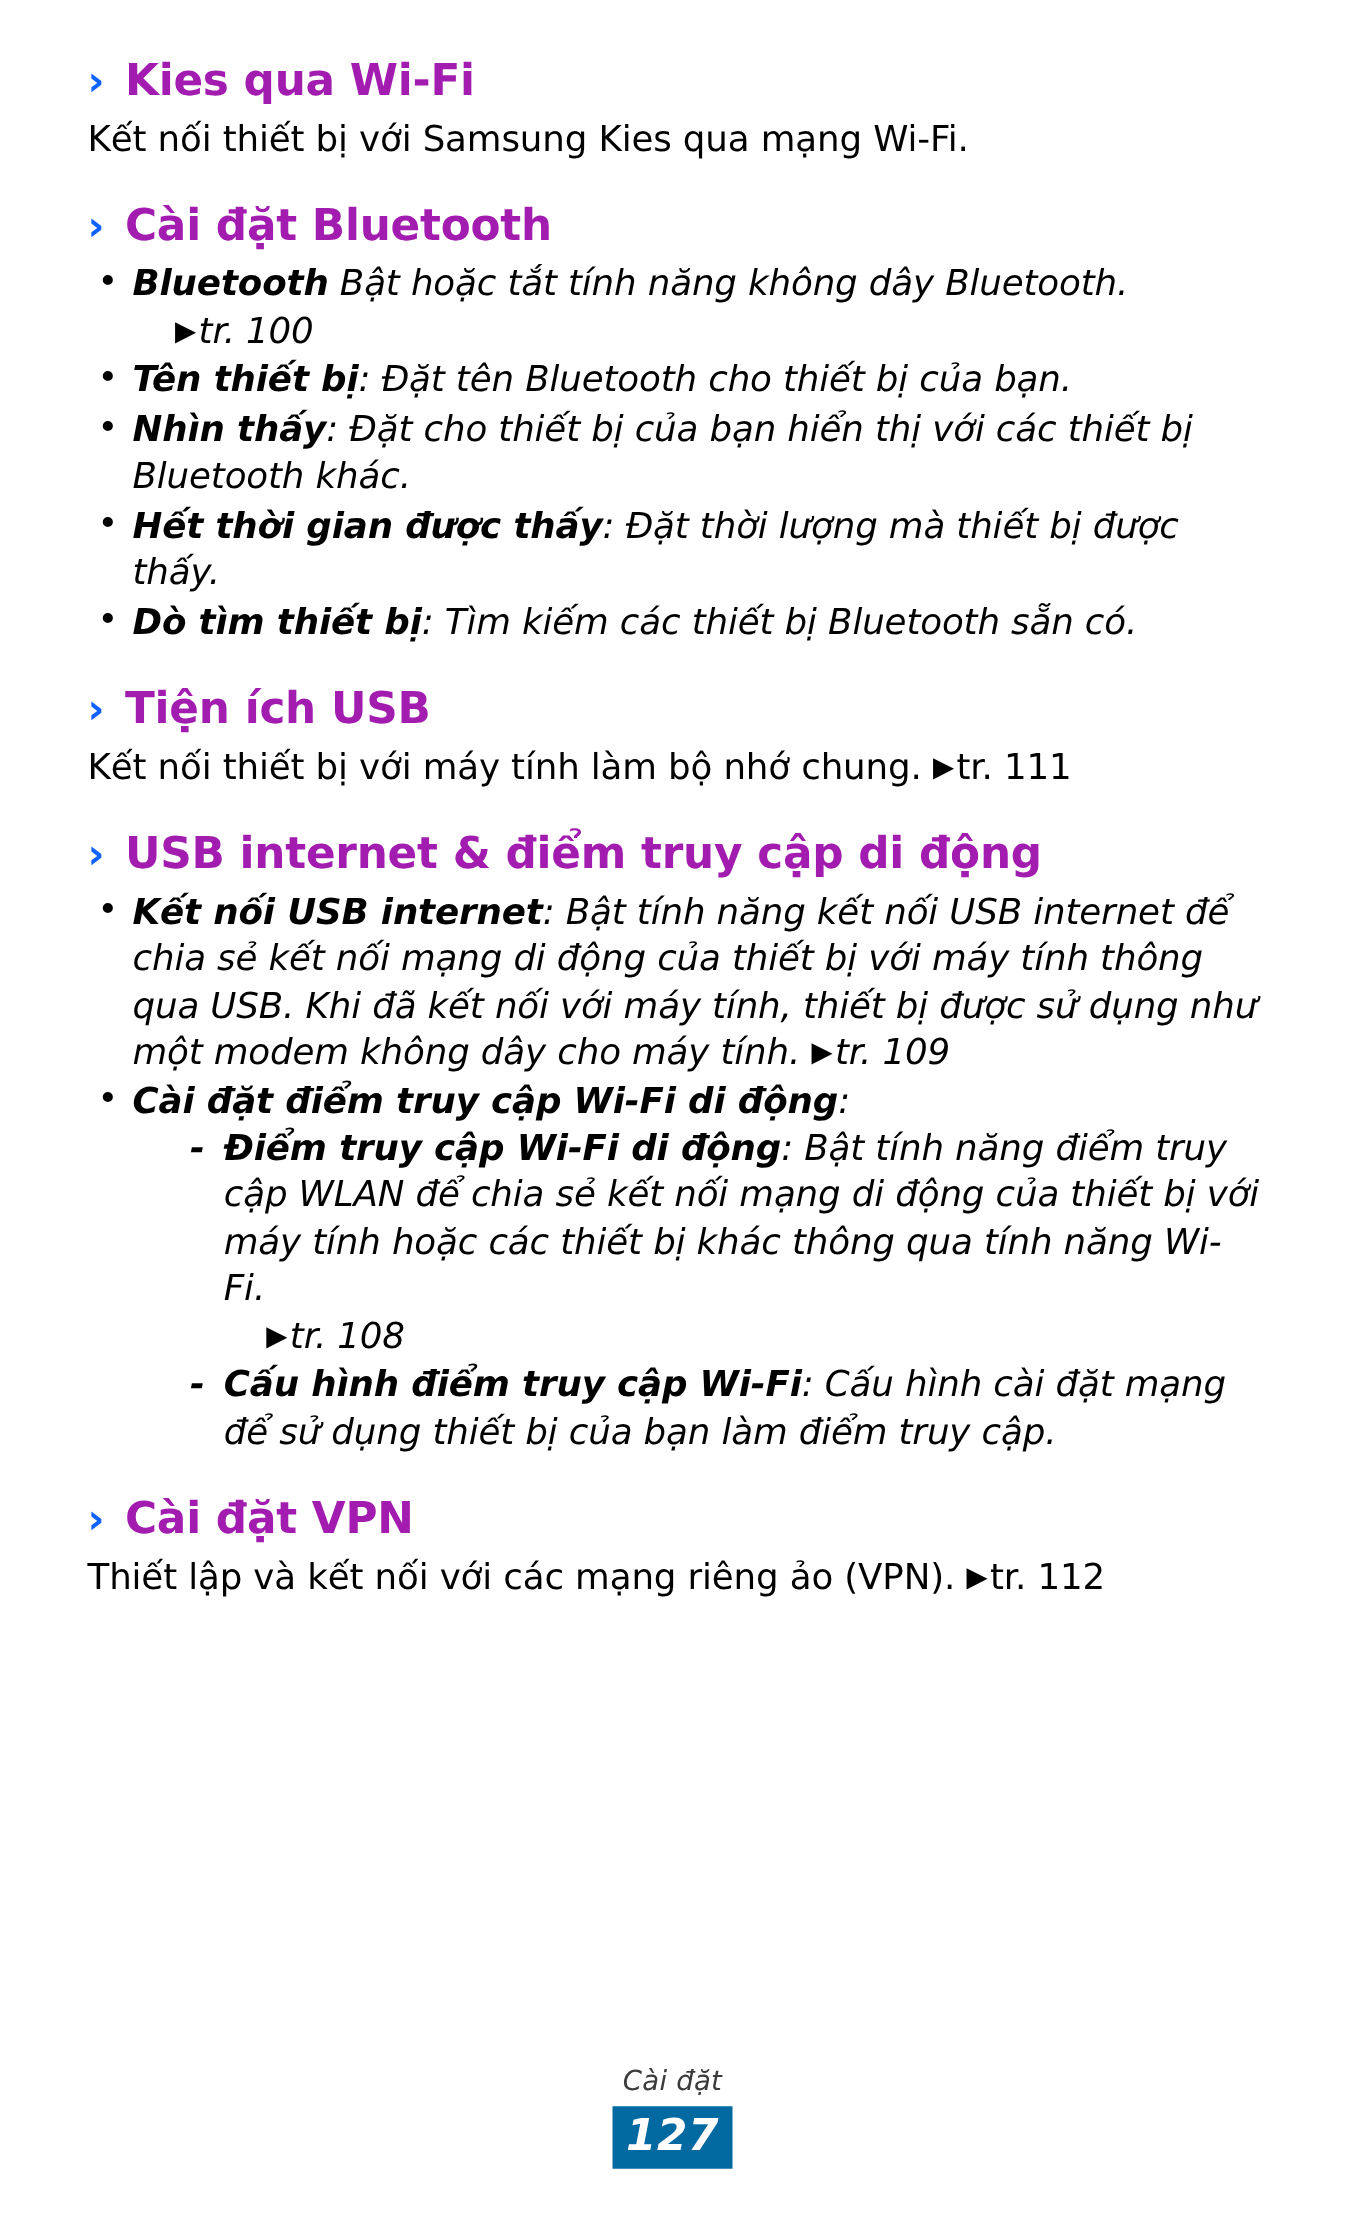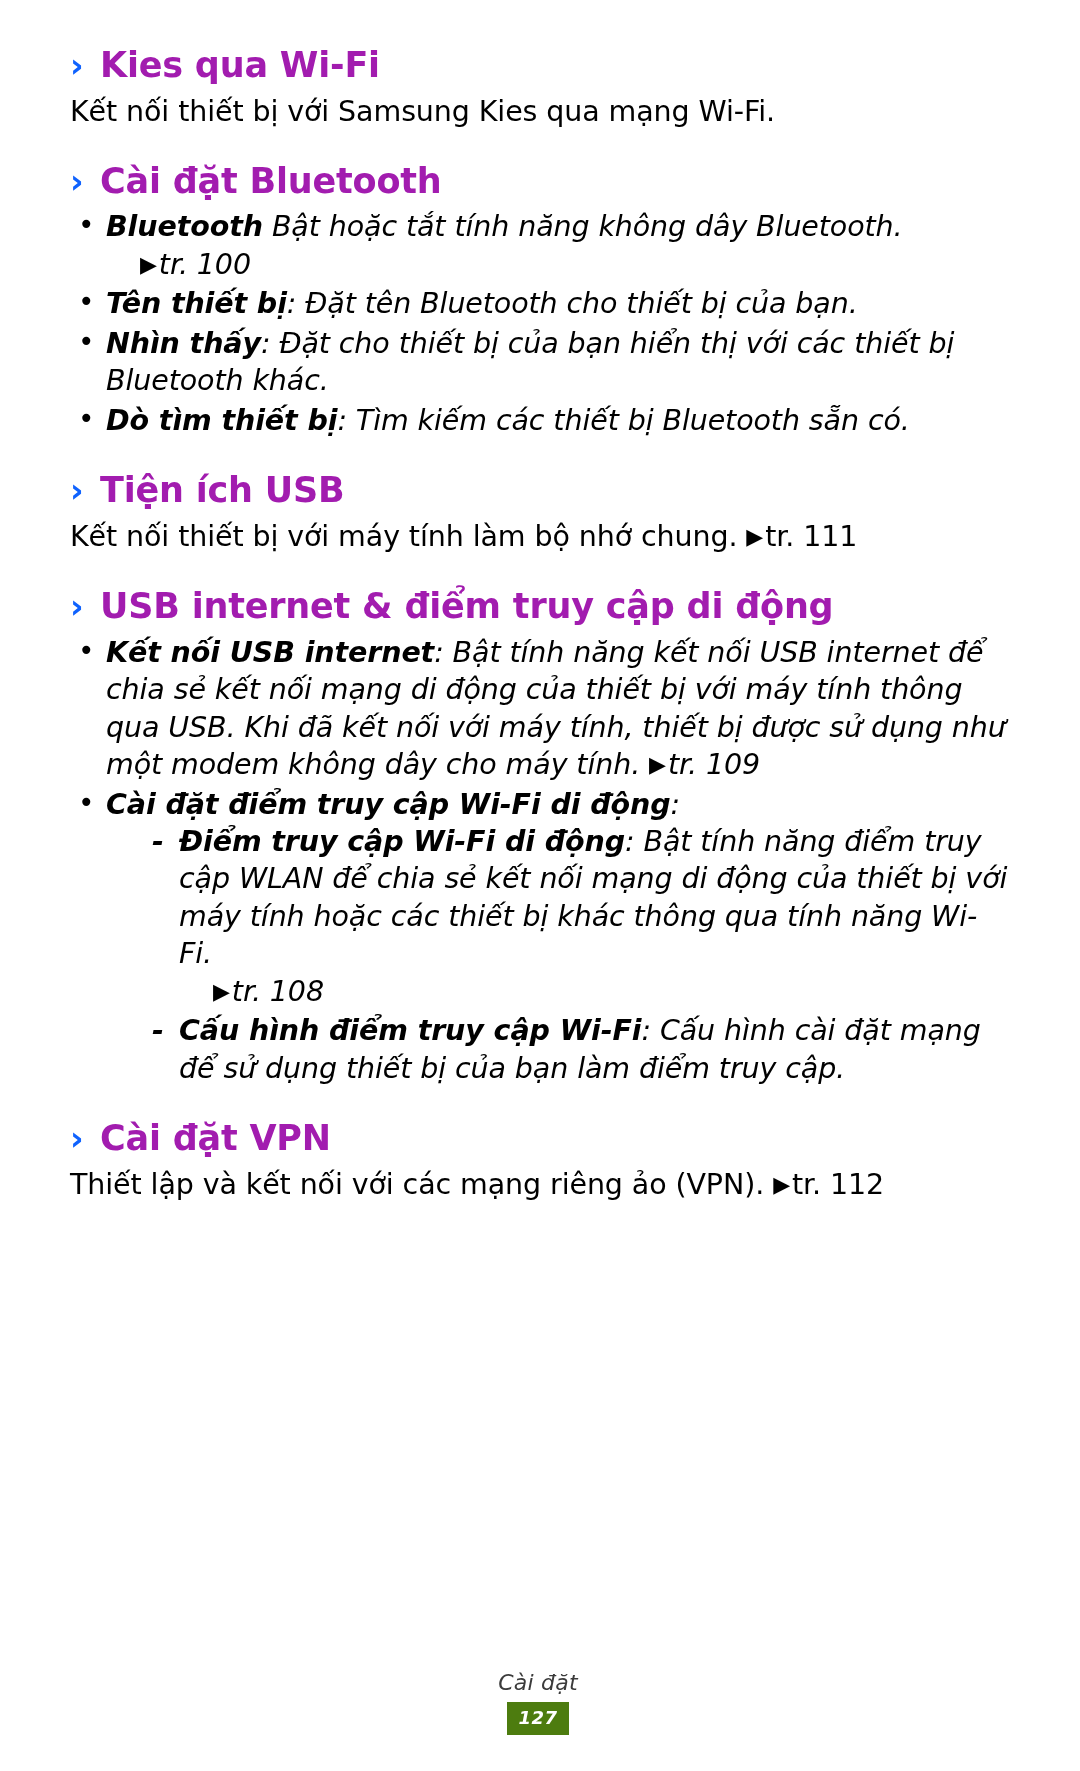--- a/index.html
+++ b/index.html
@@ -132,25 +132,25 @@
   .footer-title {
     font-style: italic;
     font-size: 22px;
     color: #3b3b3b;
     display: block;
     margin-bottom: 7px;
     letter-spacing: 0.2px;
   }
   .page-badge {
     display: inline-block;
-    background: #4d7c0f;
+    background: #0369a1;
     color: #ffffff;
     font-style: italic;
     font-weight: bold;
-    font-size: 18px;
+    font-size: 35px;
     line-height: 1;
     padding: 7px 11px 8px 11px;
     letter-spacing: 0.5px;
   }
 </style>
 </head>
 <body>
 
 <div class="page">
 
@@ -158,20 +158,21 @@
     <h2 class="heading"><span class="chev">›</span><span class="heading-text">Kies qua Wi-Fi</span></h2>
     <p class="lead">Kết nối thiết bị với Samsung Kies qua mạng Wi-Fi.</p>
   </div>
 
   <div class="section">
     <h2 class="heading"><span class="chev">›</span><span class="heading-text">Cài đặt Bluetooth</span></h2>
     <ul class="bullets">
       <li><span class="term">Bluetooth</span><span> Bật hoặc tắt tính năng không dây Bluetooth.</span><span class="pgref-block"><span class="tri">▶</span><span>tr. 100</span></span></li>
       <li><span class="term">Tên thiết bị</span><span>: Đặt tên Bluetooth cho thiết bị của bạn.</span></li>
       <li><span class="term">Nhìn thấy</span><span>: Đặt cho thiết bị của bạn hiển thị với các thiết bị Bluetooth khác.</span></li>
+      <li><span class="term">Hết thời gian được thấy</span><span>: Đặt thời lượng mà thiết bị được thấy.</span></li>
       <li><span class="term">Dò tìm thiết bị</span><span>: Tìm kiếm các thiết bị Bluetooth sẵn có.</span></li>
     </ul>
   </div>
 
   <div class="section">
     <h2 class="heading"><span class="chev">›</span><span class="heading-text">Tiện ích USB</span></h2>
     <p class="lead"><span>Kết nối thiết bị với máy tính làm bộ nhớ chung.</span> <span class="pgref"><span class="tri">▶</span><span>tr. 111</span></span></p>
   </div>
 
   <div class="section">

